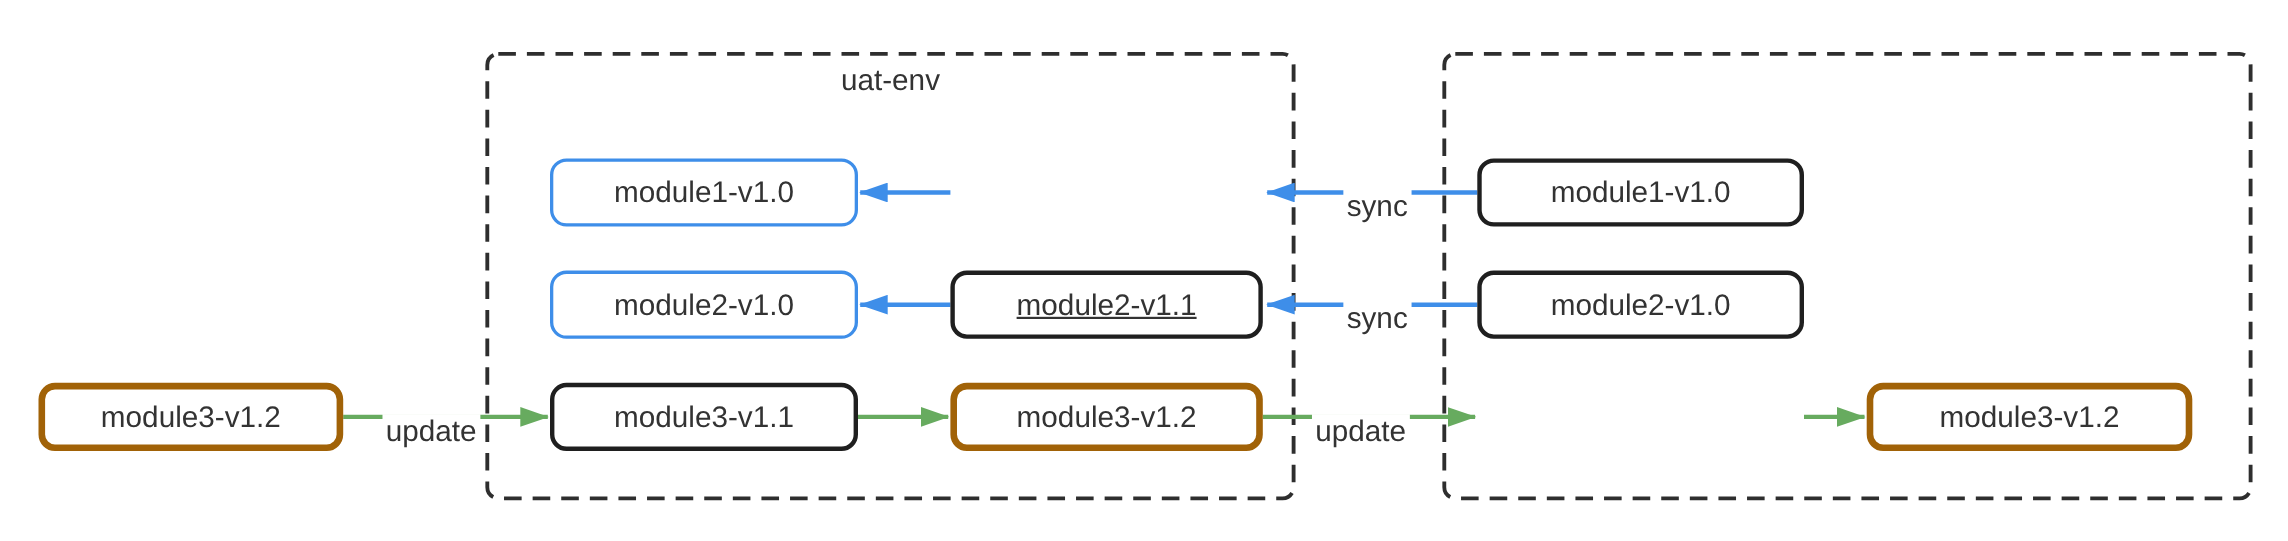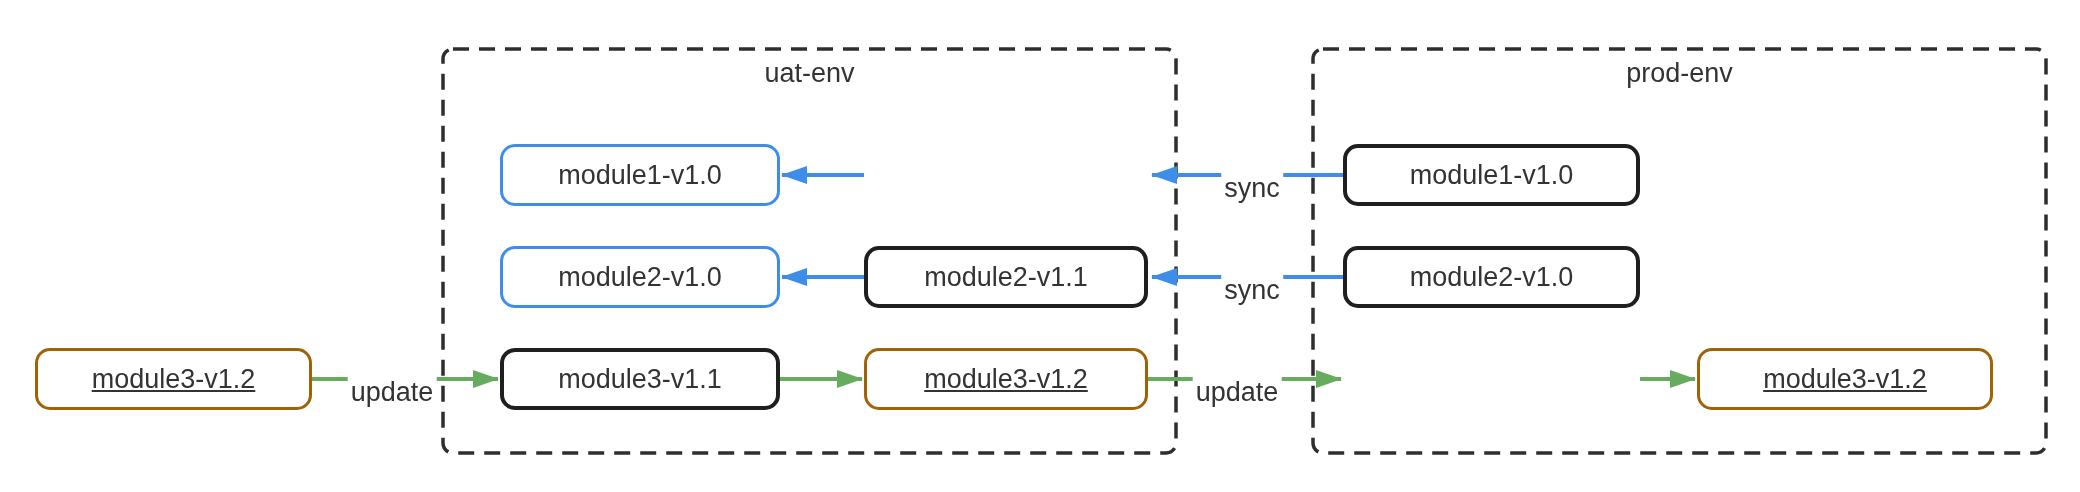--- a/index.html
+++ b/index.html
@@ -17,21 +17,21 @@
     position:absolute;
     box-sizing:border-box;
     height:62px;
     background:#ffffff;
     display:flex;align-items:center;justify-content:center;
     white-space:nowrap;
     border-radius:15px;
   }
   .node.black{border:4px solid #1f1f1f;}
   .node.blue{border:3px solid #3e8ee9;}
-  .node.green{border:3px solid #a16207;text-decoration:underline;}
+  .node.green{border:6px solid #a16207;}
   .env-title{
     position:absolute;
     text-align:center;
     color:#333333;
   }
   .edge-label{
     position:absolute;
     transform:translate(-50%,-50%);
     background:#ffffff;
     padding:0 3px;
@@ -64,28 +64,27 @@
     <line x1="864" y1="175" x2="782" y2="175" stroke="#3e8ee9" stroke-width="4" marker-end="url(#arrow-blue)"></line>
     <line x1="864" y1="277" x2="782" y2="277" stroke="#3e8ee9" stroke-width="4" marker-end="url(#arrow-blue)"></line>
 
     <line x1="312" y1="379" x2="498" y2="379" stroke="#67ab5f" stroke-width="4" marker-end="url(#arrow-green)"></line>
     <line x1="780" y1="379" x2="862" y2="379" stroke="#67ab5f" stroke-width="4" marker-end="url(#arrow-green)"></line>
     <line x1="1148" y1="379" x2="1341" y2="379" stroke="#67ab5f" stroke-width="4" marker-end="url(#arrow-green)"></line>
     <line x1="1640" y1="379" x2="1695" y2="379" stroke="#67ab5f" stroke-width="4" marker-end="url(#arrow-green)"></line>
   </svg>
 
   <div class="env-title" style="left:443px;top:58px;width:733px;">uat-env</div>
-  <div class="env-title" style="left:1313px;top:58px;width:733px;">prod-env</div>
 
   <div class="node green" style="left:35px;top:348px;width:277px;">module3-v1.2</div>
 
   <div class="node blue" style="left:500px;top:144px;width:280px;">module1-v1.0</div>
 
   <div class="node blue" style="left:500px;top:246px;width:280px;">module2-v1.0</div>
-  <div class="node black" style="left:864px;top:246px;width:284px;">module2-v1.1</div>
+  <div class="node black" style="left:864px;top:246px;width:284px;text-decoration:underline;">module2-v1.1</div>
 
   <div class="node black" style="left:500px;top:348px;width:280px;">module3-v1.1</div>
   <div class="node green" style="left:864px;top:348px;width:284px;">module3-v1.2</div>
 
   <div class="node black" style="left:1343px;top:144px;width:297px;">module1-v1.0</div>
   <div class="node black" style="left:1343px;top:246px;width:297px;">module2-v1.0</div>
   <div class="node green" style="left:1697px;top:348px;width:296px;">module3-v1.2</div>
 
   <div class="edge-label" style="left:1252px;top:175px;">sync</div>
   <div class="edge-label" style="left:1252px;top:277px;">sync</div>

